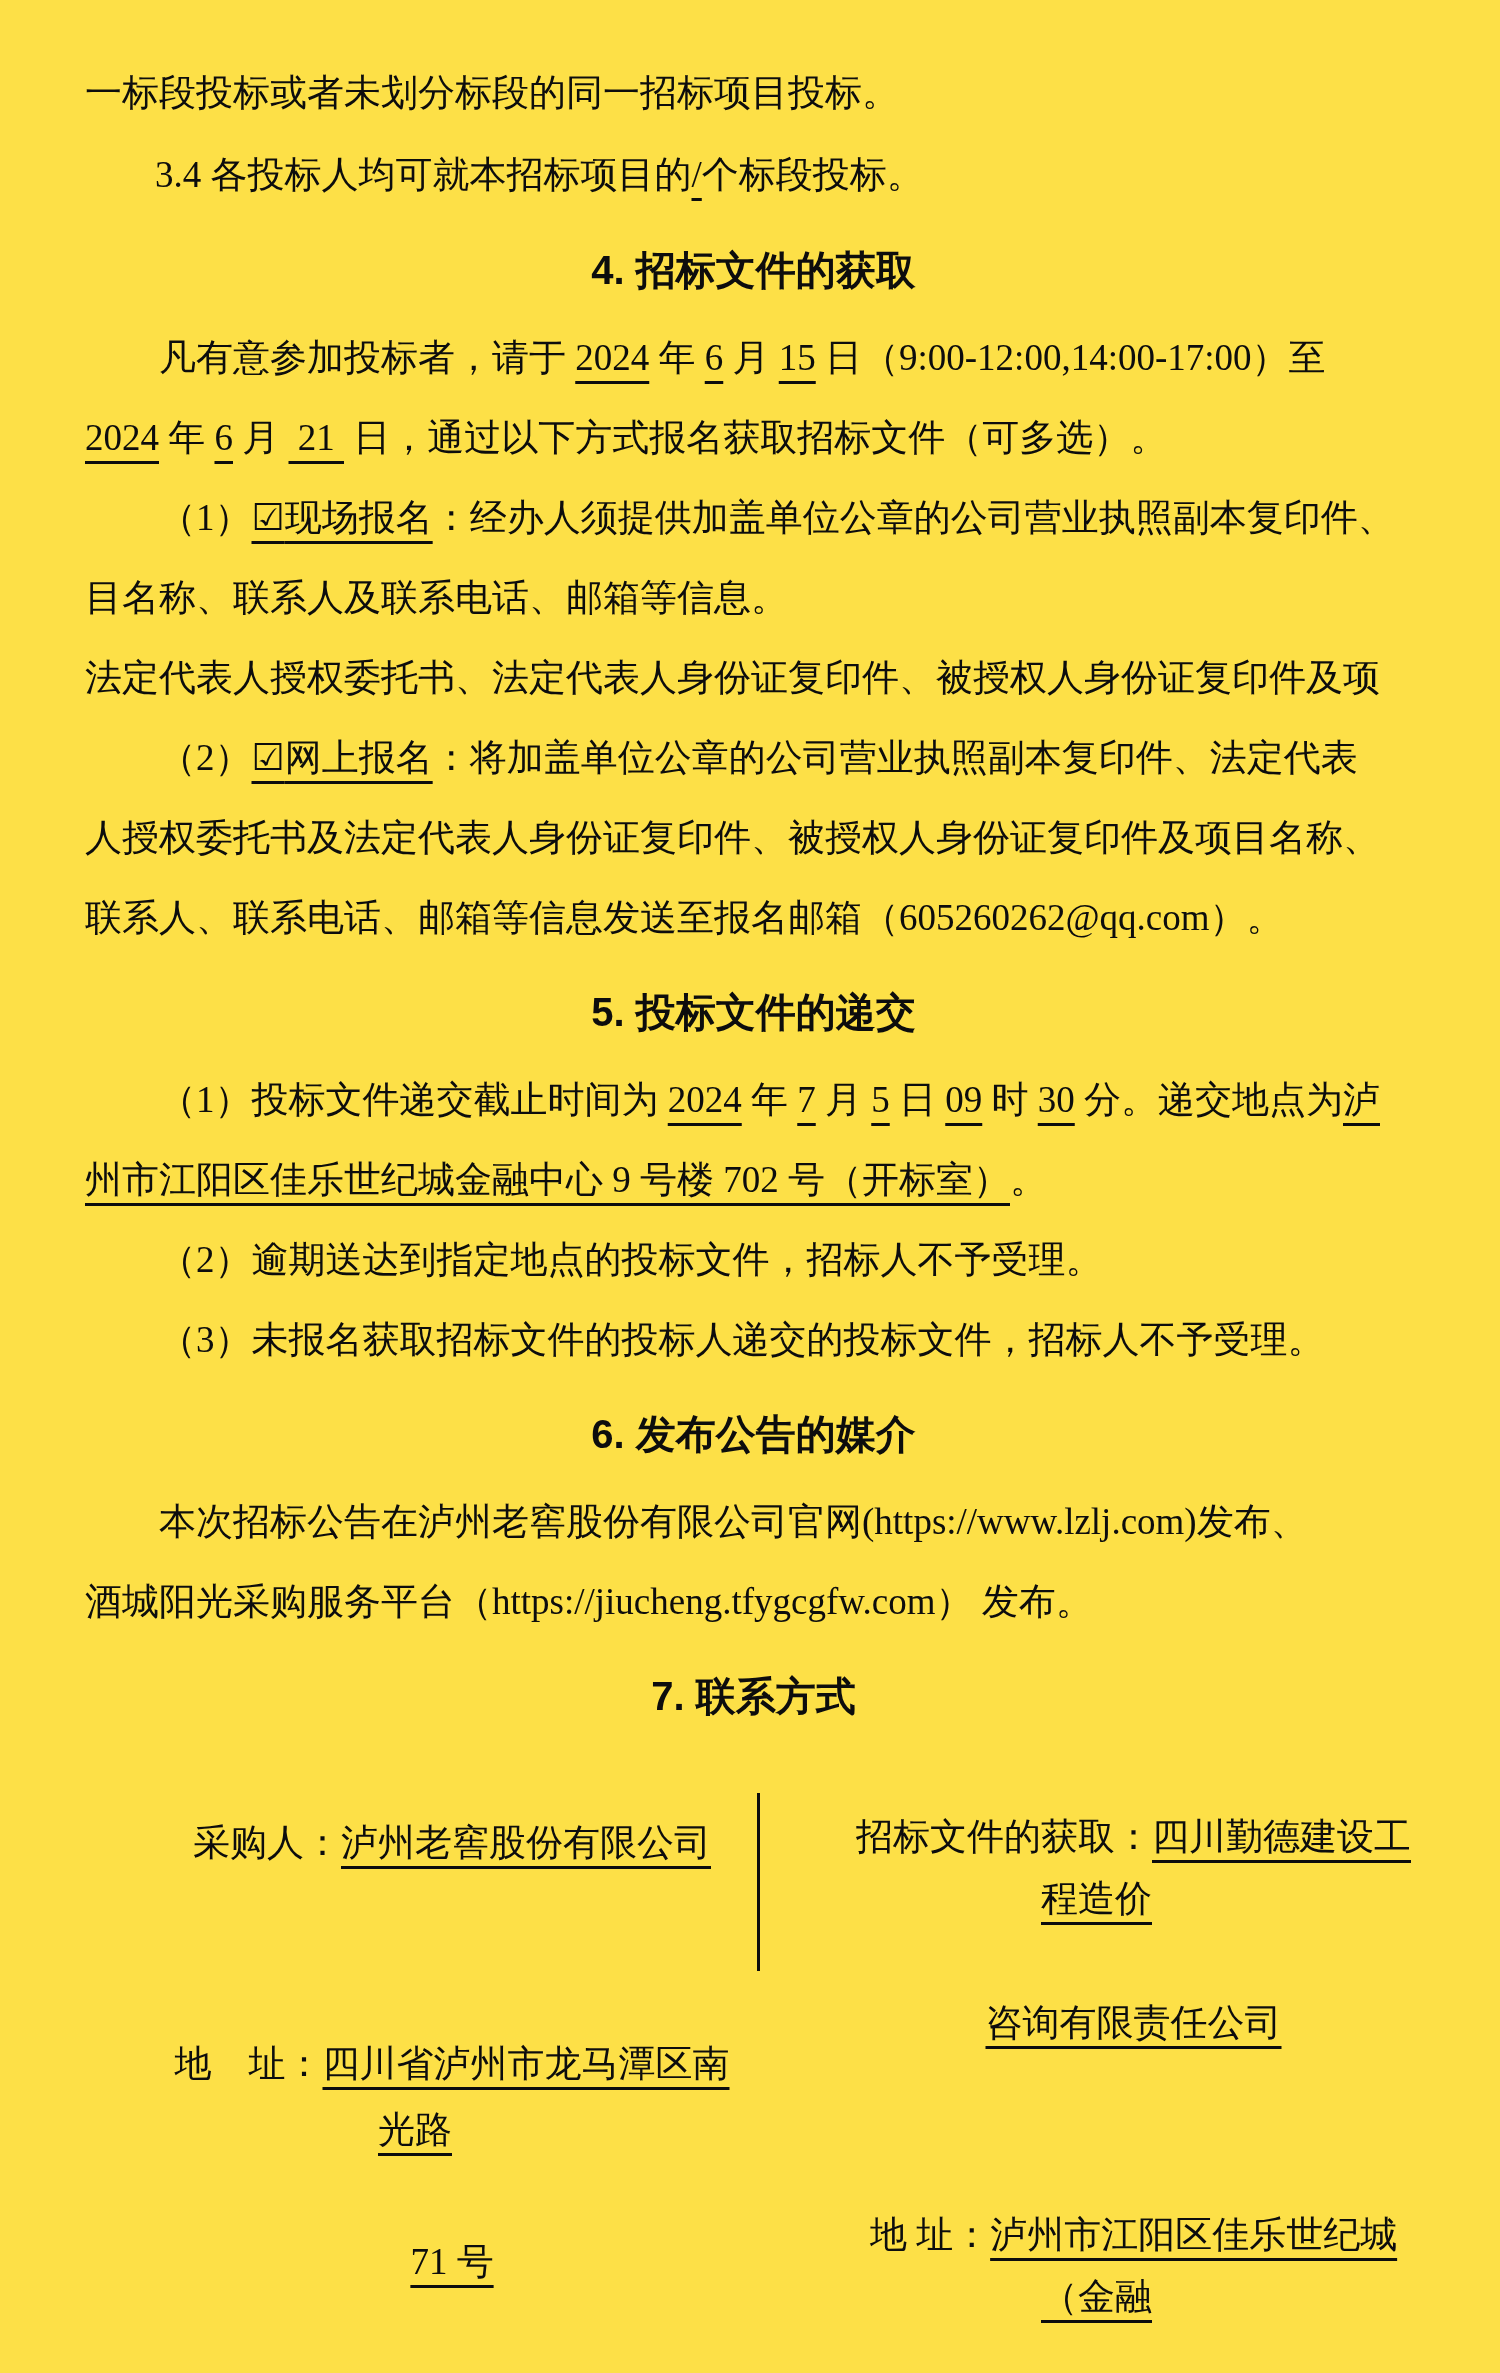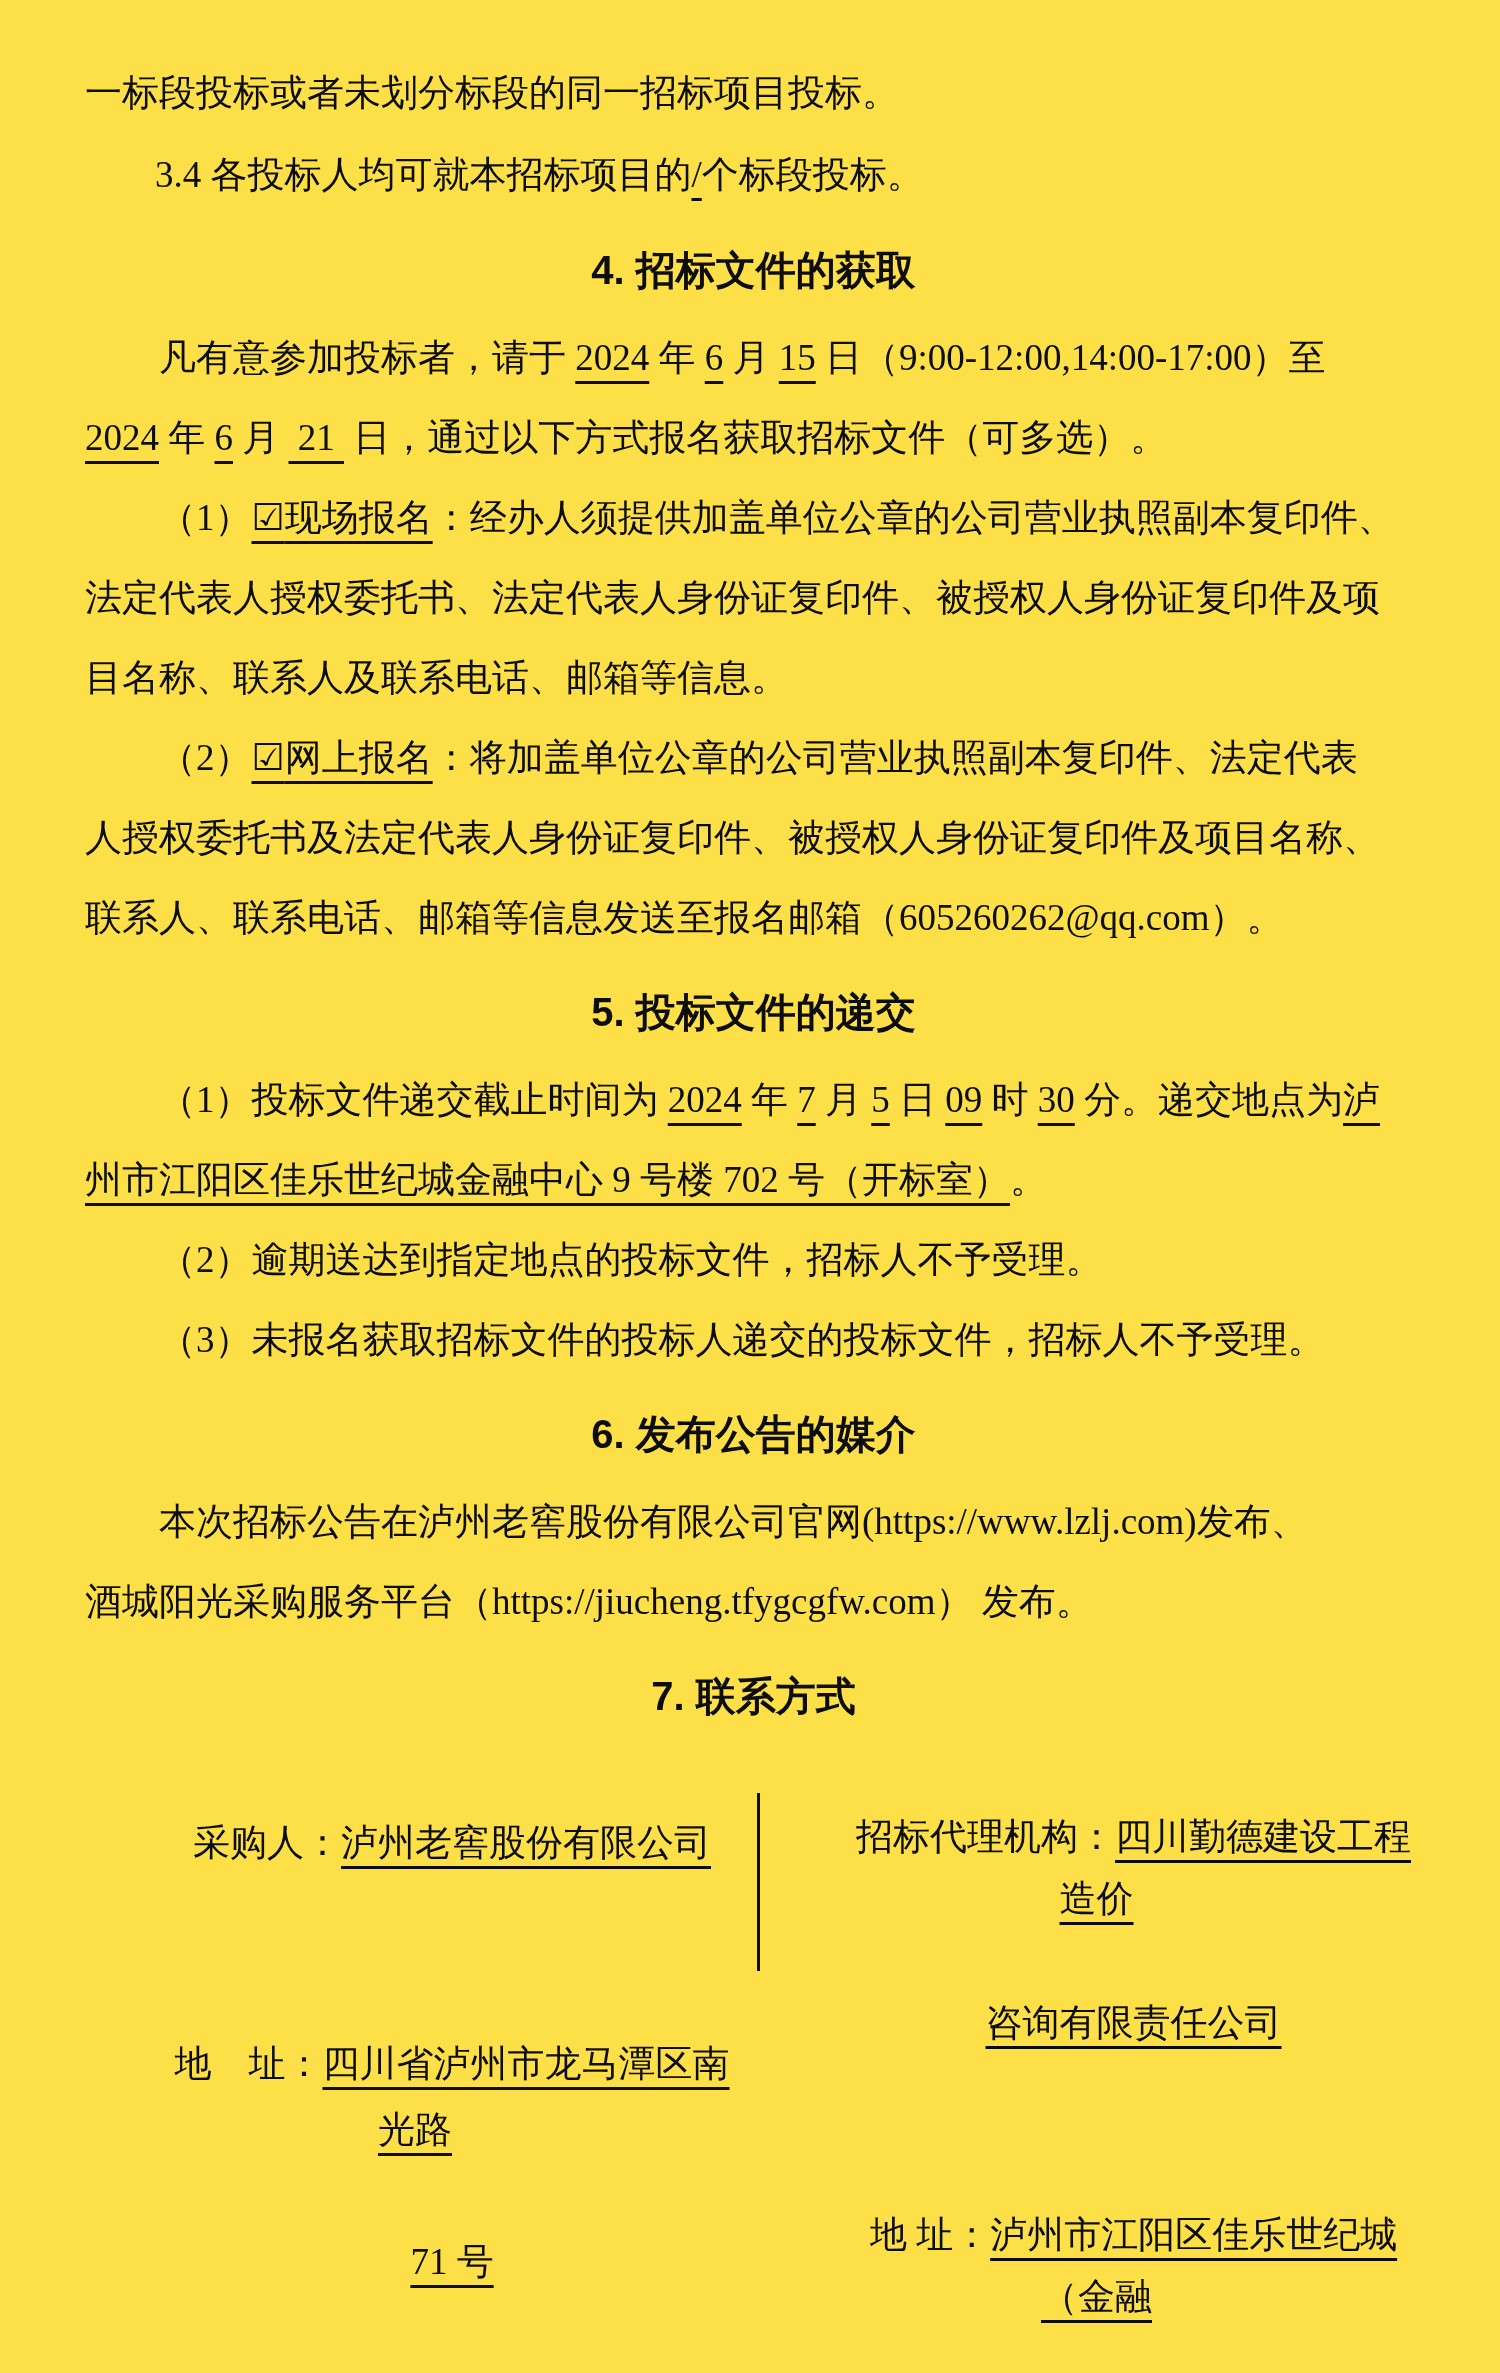--- a/index.html
+++ b/index.html
@@ -62,22 +62,22 @@
 
 <div class="page">
 
   <div class="bodytext"><span>一标段投标或者未划分标段的同一招标项目投标。</span></div>
   <div class="bodytext indent-sm"><span>3.4 各投标人均可就本招标项目的</span><span class="u">/</span><span>个标段投标。</span></div>
 
   <div class="heading">4. 招标文件的获取</div>
   <div class="para indent"><span>凡有意参加投标者，请于 </span><span class="u">2024</span><span> 年 </span><span class="u">6</span><span> 月 </span><span class="u">15</span><span> 日（9:00-12:00,14:00-17:00）至</span></div>
   <div class="para"><span class="u">2024</span><span> 年 </span><span class="u">6</span><span> 月 </span><span class="u"> 21 </span><span> 日，通过以下方式报名获取招标文件（可多选）。</span></div>
   <div class="para indent"><span>（1）</span><span class="u">☑</span><span class="u">现场报名</span><span>：经办人须提供加盖单位公章的公司营业执照副本复印件、</span></div>
+  <div class="para"><span>目名称、联系人及联系电话、邮箱等信息。</span></div>
   <div class="para"><span>法定代表人授权委托书、法定代表人身份证复印件、被授权人身份证复印件及项</span></div>
-  <div class="para"><span>目名称、联系人及联系电话、邮箱等信息。</span></div>
   <div class="para indent"><span>（2）</span><span class="u">☑</span><span class="u">网上报名</span><span>：将加盖单位公章的公司营业执照副本复印件、法定代表</span></div>
   <div class="para"><span>人授权委托书及法定代表人身份证复印件、被授权人身份证复印件及项目名称、</span></div>
   <div class="para"><span>联系人、联系电话、邮箱等信息发送至报名邮箱（605260262@qq.com）。</span></div>
 
   <div class="heading">5. 投标文件的递交</div>
   <div class="para indent"><span>（1）投标文件递交截止时间为 </span><span class="u">2024</span><span> 年 </span><span class="u">7</span><span> 月 </span><span class="u">5</span><span> 日 </span><span class="u">09</span><span> 时 </span><span class="u">30</span><span> 分。递交地点为</span><span class="u">泸</span></div>
   <div class="para"><span class="u">州市江阳区佳乐世纪城金融中心 9 号楼 702 号（开标室）</span><span>。</span></div>
   <div class="para indent"><span>（2）逾期送达到指定地点的投标文件，招标人不予受理。</span></div>
   <div class="para indent"><span>（3）未报名获取招标文件的投标人递交的投标文件，招标人不予受理。</span></div>
 
@@ -94,21 +94,21 @@
       </div>
       <div class="entry">
         <span>地　址：</span><span class="u">四川省泸州市龙马潭区南光路</span><br>
         <span class="u">71 号</span>
       </div>
 
     </div>
 
     <div class="col-right">
       <div class="entry">
-        <span>招标代理机构：</span><span class="u">四川勤德建设工程造价</span><br>
+        <span>招标文件的获取：</span><span class="u">四川勤德建设工程造价</span><br>
         <span class="u">咨询有限责任公司</span>
       </div>
       <div class="entry">
         <span>地 址：</span><span class="u">泸州市江阳区佳乐世纪城（金融</span><br>
         
       </div>
 
     </div>
   </div>
 

